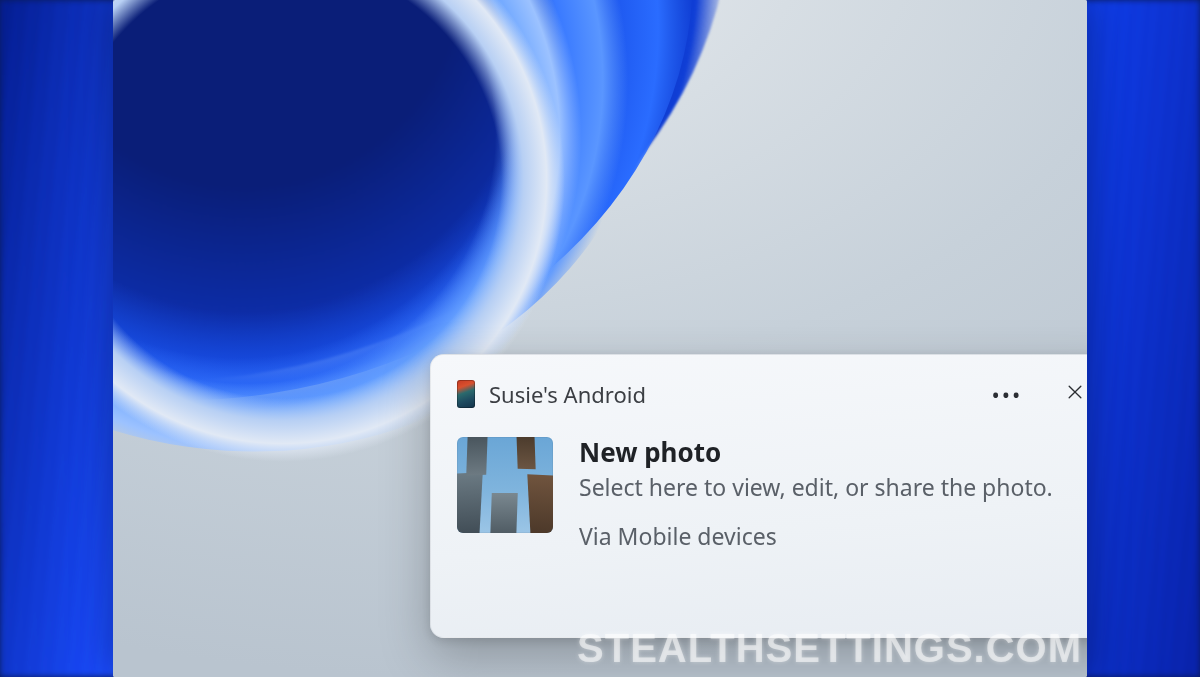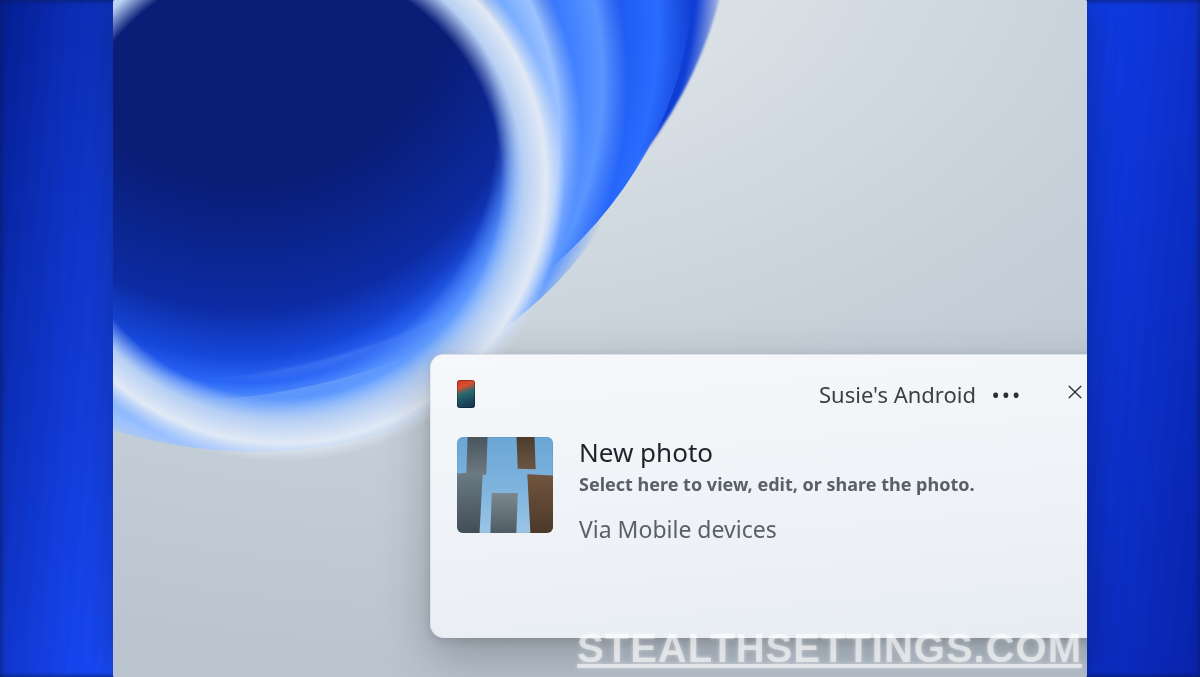--- a/index.html
+++ b/index.html
@@ -68,21 +68,21 @@
   .toast {
     position: absolute; left: 317px; top: 354px; width: 693px; height: 284px;
     background: linear-gradient(175deg, #f6f8fb 0%, #eef2f6 60%, #e7ecf2 100%);
     border-radius: 14px;
     box-shadow: 0 18px 50px rgba(0,0,0,.25), 0 3px 10px rgba(0,0,0,.12);
     border: 1px solid rgba(0,0,0,.05);
     padding: 22px 26px 26px 26px;
     display: flex; flex-direction: column;
   }
   .toast-header {
-    display: flex; align-items: center; gap: 14px; height: 34px; text-align: right;
+    display: flex; align-items: center; gap: 14px; height: 34px;
   }
   .device-icon {
     width: 18px; height: 28px; border-radius: 3px; position: relative; overflow: hidden; flex-shrink: 0;
     background: linear-gradient(160deg, #c63a23 0%, #d9502e 25%, #2b6a6d 45%, #1e4b60 70%, #12324a 100%);
     box-shadow: inset 0 0 0 1px rgba(0,0,0,.25);
   }
   .device-name {
     font-size: 22px; color: #3b3e43; font-weight: 400; flex: 1;
   }
   .header-actions { display: flex; align-items: center; gap: 34px; padding-right: 4px;}
@@ -104,31 +104,31 @@
   }
   
   .bld { position: absolute; background: linear-gradient(180deg,#5a6a74,#3a4750); }
   .b1 { left:-6px; bottom:-4px; width:30px; height:64px; transform: skewX(-6deg) rotate(-3deg); background:linear-gradient(180deg,#6b7a83,#3f4b54);}
   .b2 { right:-6px; bottom:-4px; width:30px; height:62px; transform: skewX(6deg) rotate(3deg); background:linear-gradient(180deg,#70543e,#4a3728);}
   .b3 { left:34px; bottom:-4px; width:26px; height:44px; transform: skewX(-2deg); background:linear-gradient(180deg,#7a8890,#4c5860);}
   .b4 { left:10px; top:-6px; width:20px; height:44px; transform: rotate(178deg) skewX(-4deg); background:linear-gradient(180deg,#6d7a82,#445058);}
   .b5 { right:18px; top:-6px; width:18px; height:38px; transform: rotate(182deg) skewX(4deg); background:linear-gradient(180deg,#6b5542,#463729);}
 
   .text-col { display: flex; flex-direction: column; gap: 4px; }
-  .title { font-size: 26px; font-weight: 400; color: #1f2226; line-height: 1.2; }
-  .desc  { font-size: 18px; font-weight: 700; color: #5a6068; line-height: 1.35; max-width: 510px; text-align: center;}
+  .title { font-size: 26px; font-weight: 700; color: #1f2226; line-height: 1.2; }
+  .desc  { font-size: 23px; font-weight: 400; color: #5a6068; line-height: 1.35; max-width: 510px; text-align: center;}
   .via   { font-size: 23px; font-weight: 400; color: #5a6068; line-height: 1.35; margin-top: 14px;}
 
   .watermark {
     position: absolute; right: 118px; bottom: 6px;
     font-family: Arial, sans-serif; font-weight: 700; font-size: 40px; letter-spacing: 1px;
     color: rgba(255,255,255,0.55);
     text-shadow: 0 0 4px rgba(255,255,255,.4);
     mix-blend-mode: screen;
-    user-select: none; pointer-events: none; text-decoration: underline;
+    user-select: none; pointer-events: none;
   }
 </style>
 </head>
 <body>
 
 <div class="outer-frame"></div>
 
 <div class="desktop">
   <div class="bloom">
     <div class="petal p1"></div>

